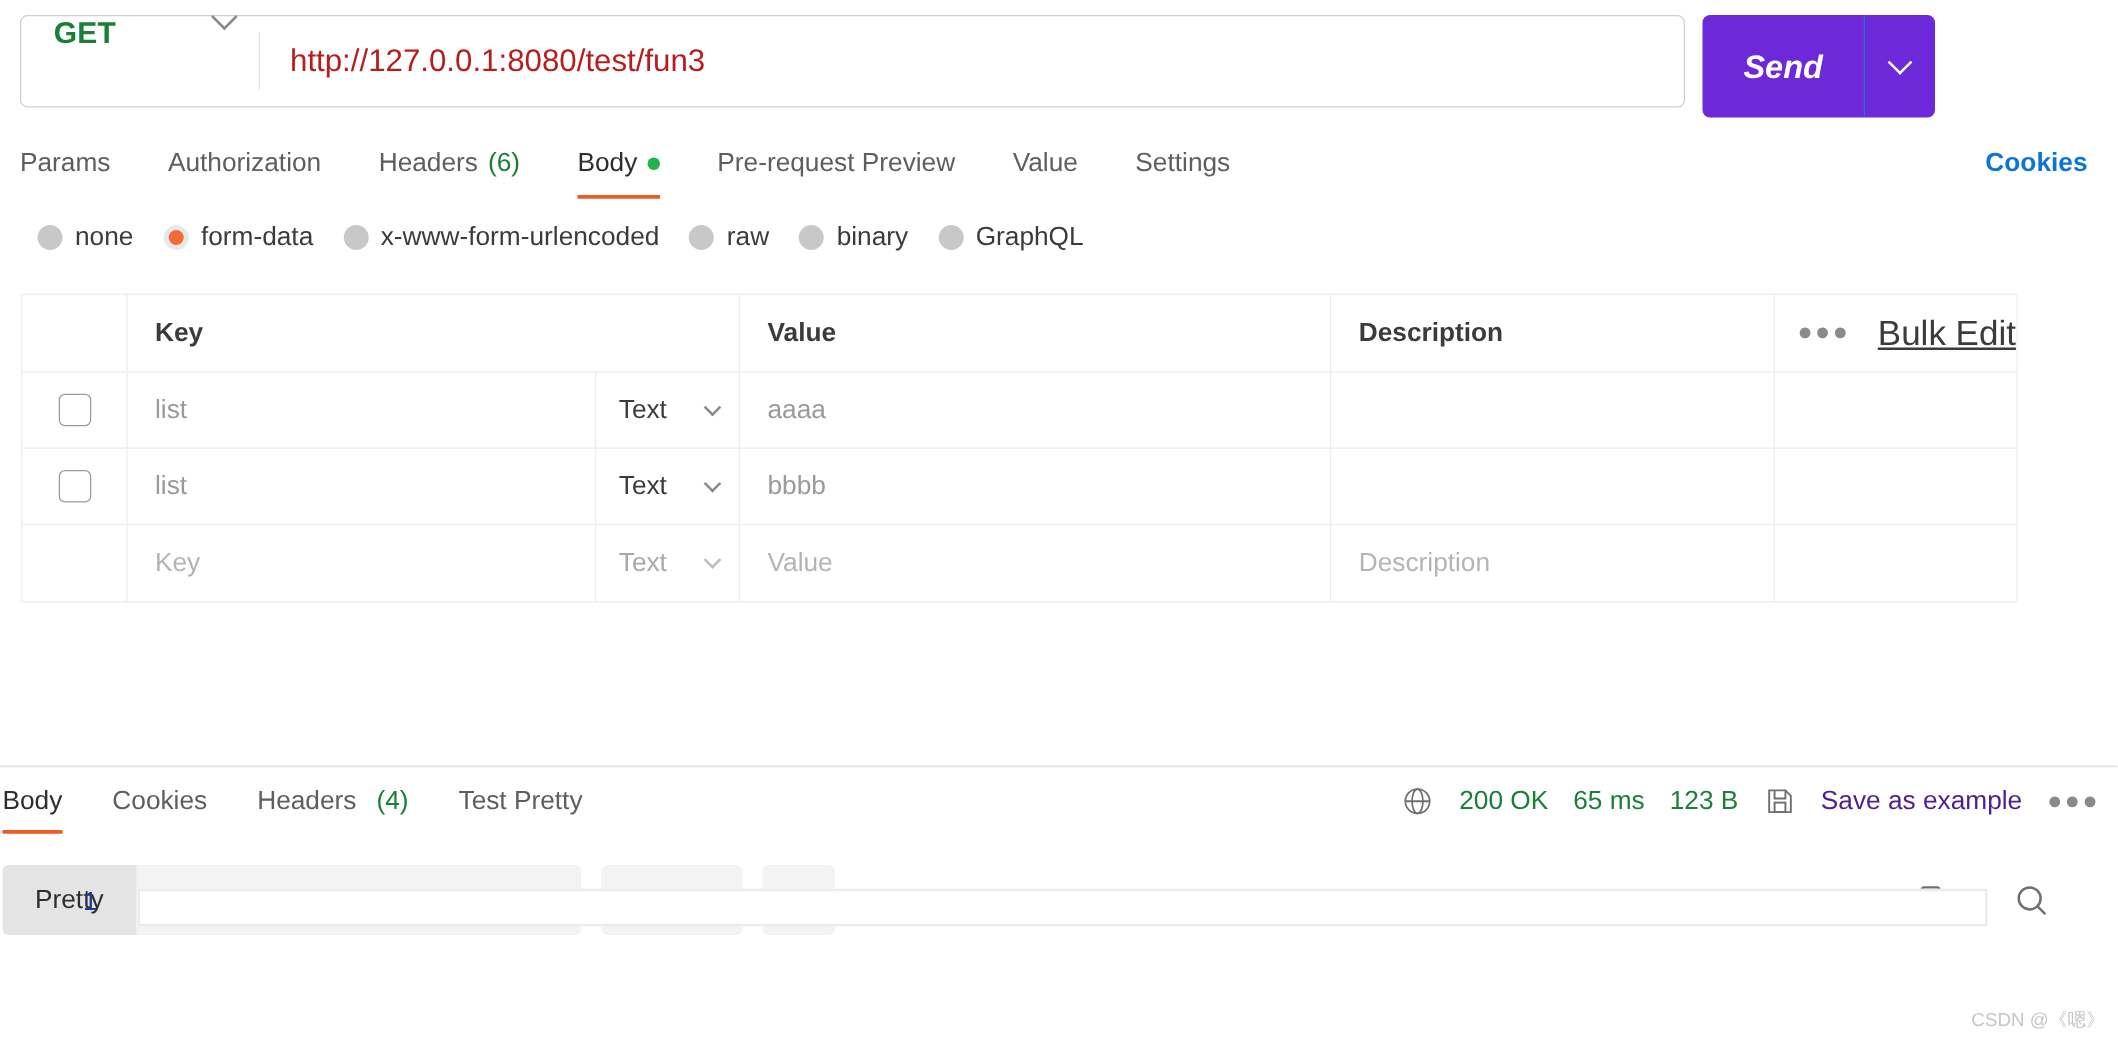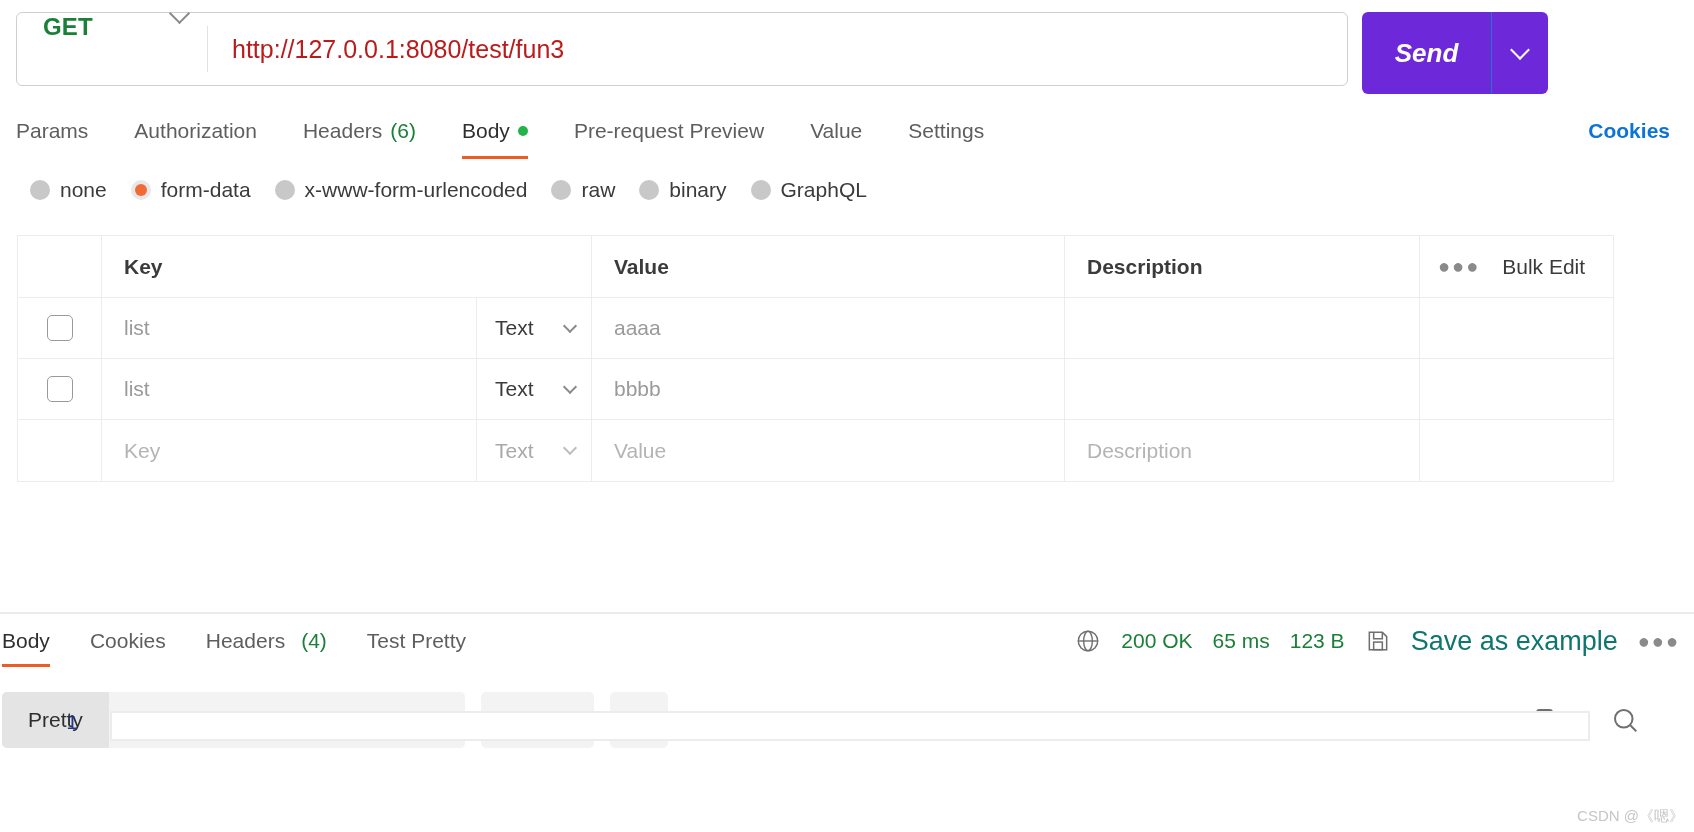--- a/index.html
+++ b/index.html
@@ -158,21 +158,21 @@
   }
   .typetxt { font-size: 21px; color: #3b3b3b; }
   .typetxt.muted { color: #a8a8a8; }
   .chev-sm {
     display:inline-block; width: 10px; height: 10px;
     border-right: 2px solid #8a8a8a; border-bottom: 2px solid #8a8a8a;
     transform: rotate(45deg); margin-top: -5px;
   }
   .chev-sm.muted { border-color: #bdbdbd; }
   .dots { letter-spacing: 2px; color: #8a8a8a; font-size: 20px; cursor:pointer; }
-  .bulk { font-size: 21px; color: #3b3b3b; cursor: pointer; }
+  .bulk { font-size: 28px; color: #3b3b3b; cursor: pointer; text-decoration: underline; }
 
   
   .hr {
     position: absolute; left: 0; top: 612px; width: 1694px; height: 2px;
     background: #ebebeb;
   }
 
   
   .res-tabs {
     position: absolute; left: 0; top: 613px; width: 1694px; height: 56px;
@@ -185,21 +185,21 @@
   .restab.active { color: #2e2e2e; }
   .restab.active::after {
     content:""; position:absolute; left: 0; right: 0; bottom: 2px;
     height: 3px; background: #ef5b25;
   }
   .status {
     position: absolute; right: 14px; top: 613px; height: 56px;
     display:flex; align-items:center; gap: 20px;
   }
   .green { color: #1a7f37; font-size: 21px; }
-  .saveex { font-size: 27px; color: #0f766e; cursor:pointer; }
+  .saveex { font-size: 21px; color: #4c1d95; cursor:pointer; }
 
   
   .pretty-bar {
     position: absolute; left: 2px; top: 692px; width: 1690px; height: 56px;
     display: flex; align-items: center;
   }
   .seg {
     display:flex; align-items:center; background: #f3f3f3; border-radius: 5px;
     height: 56px; overflow: hidden;
   }

